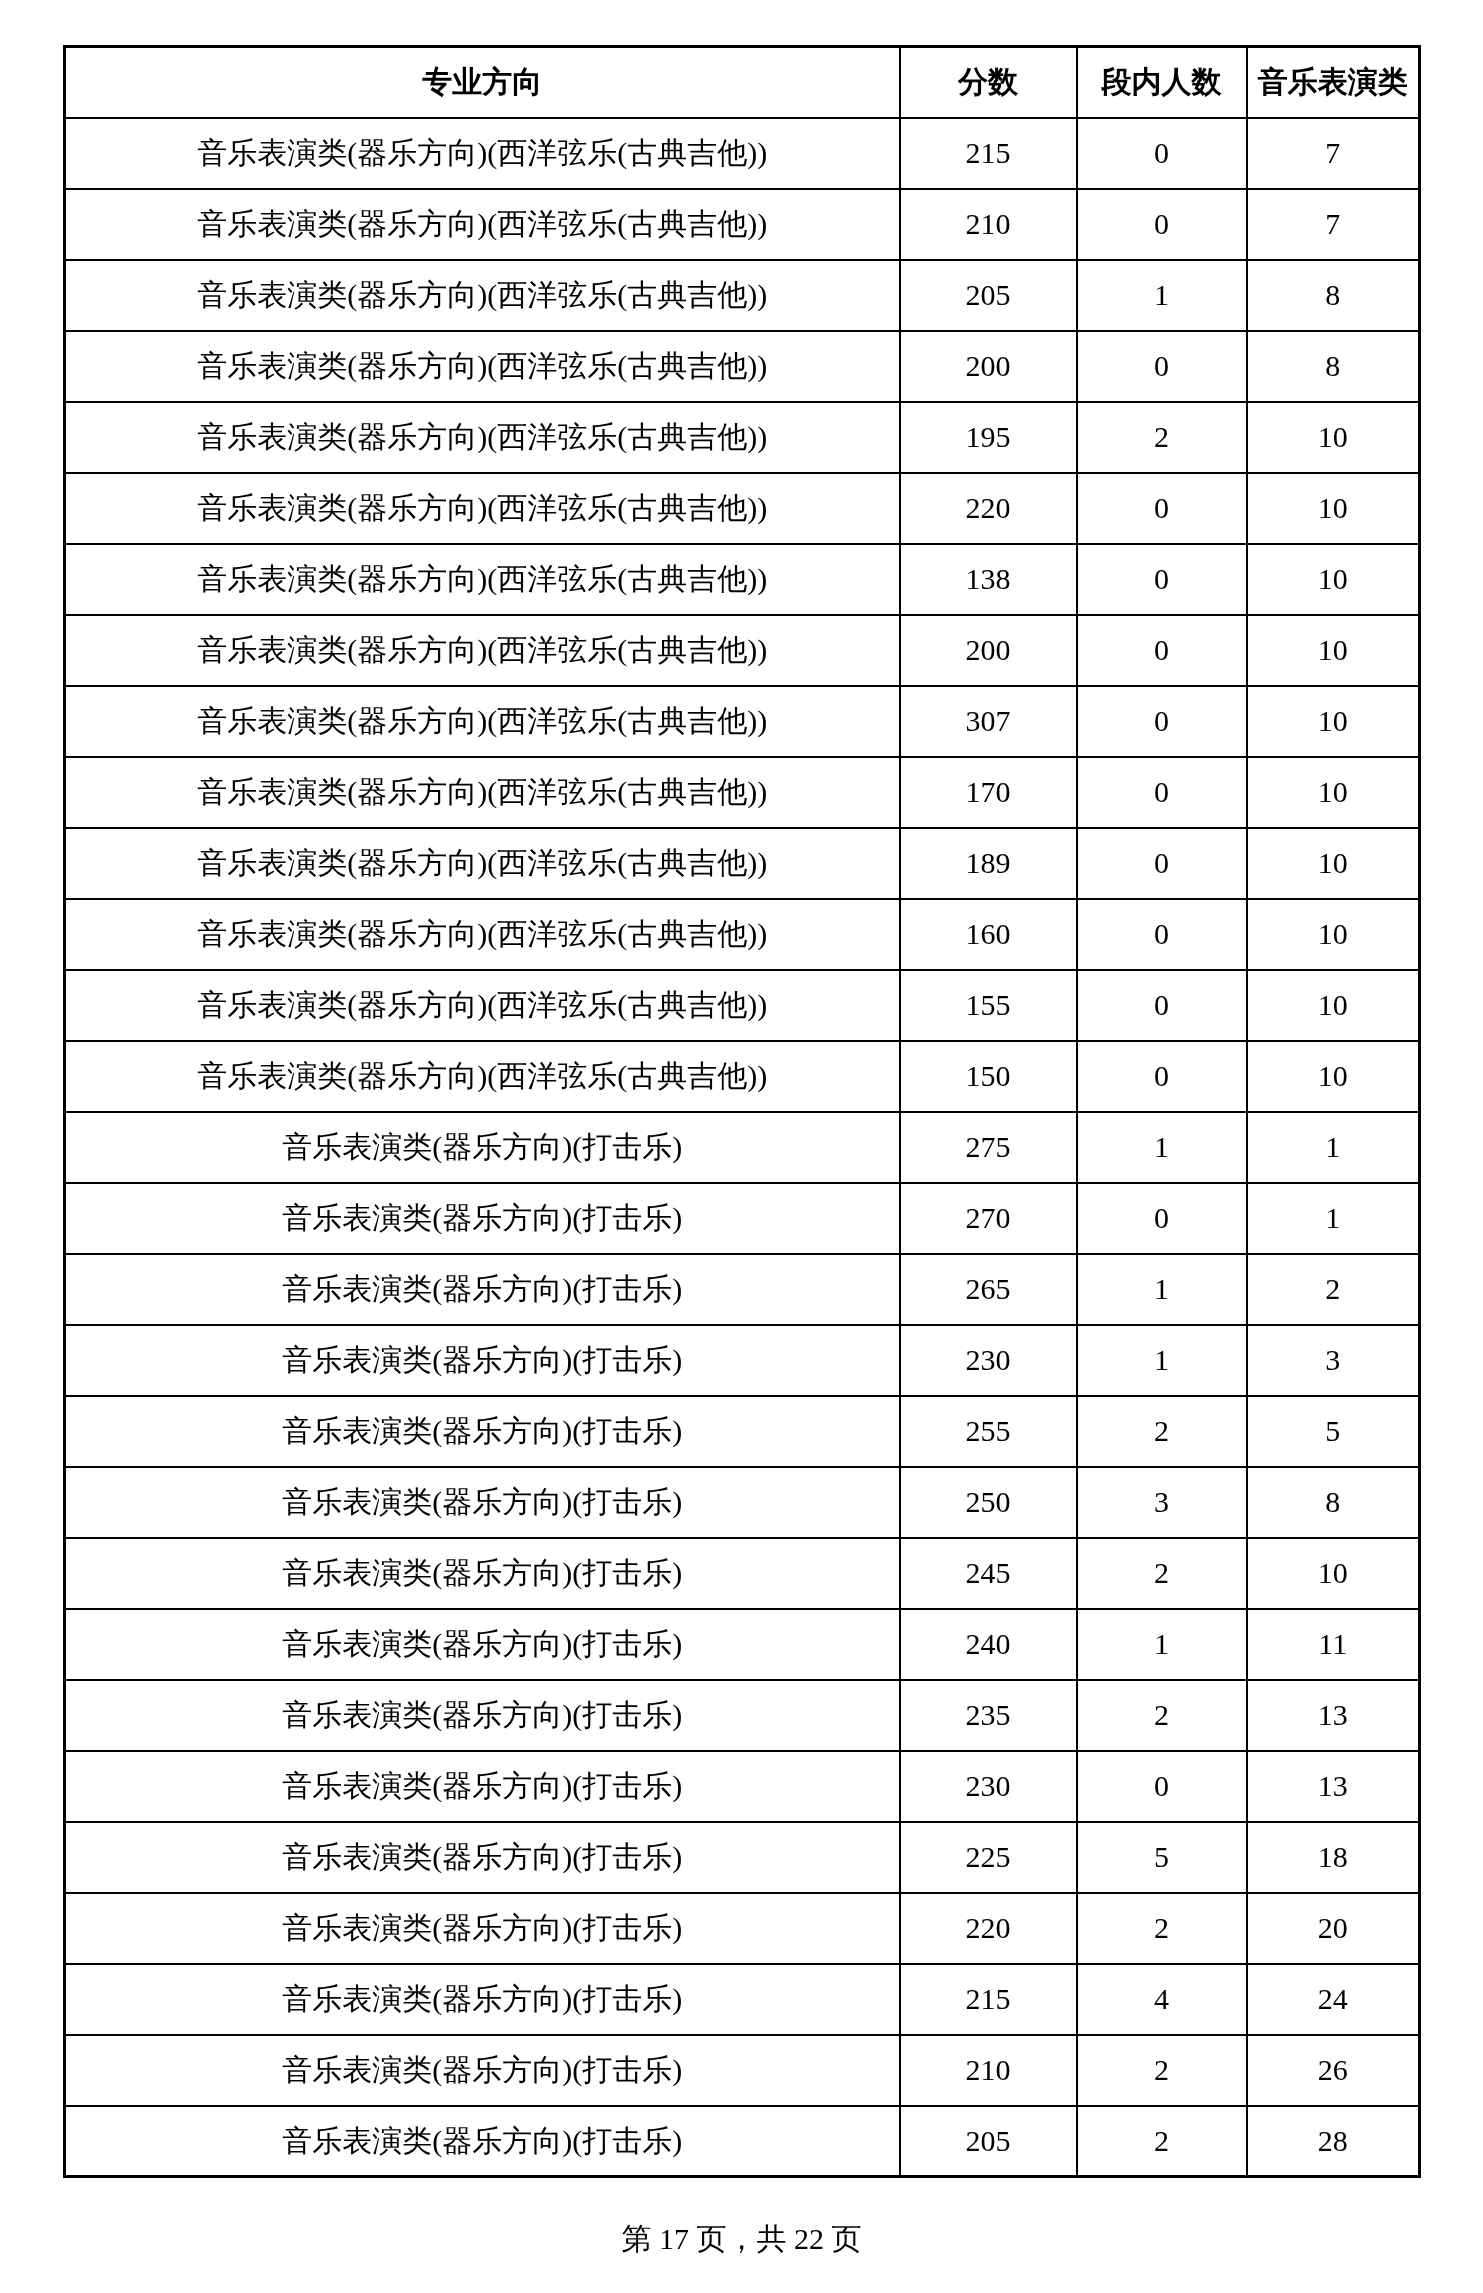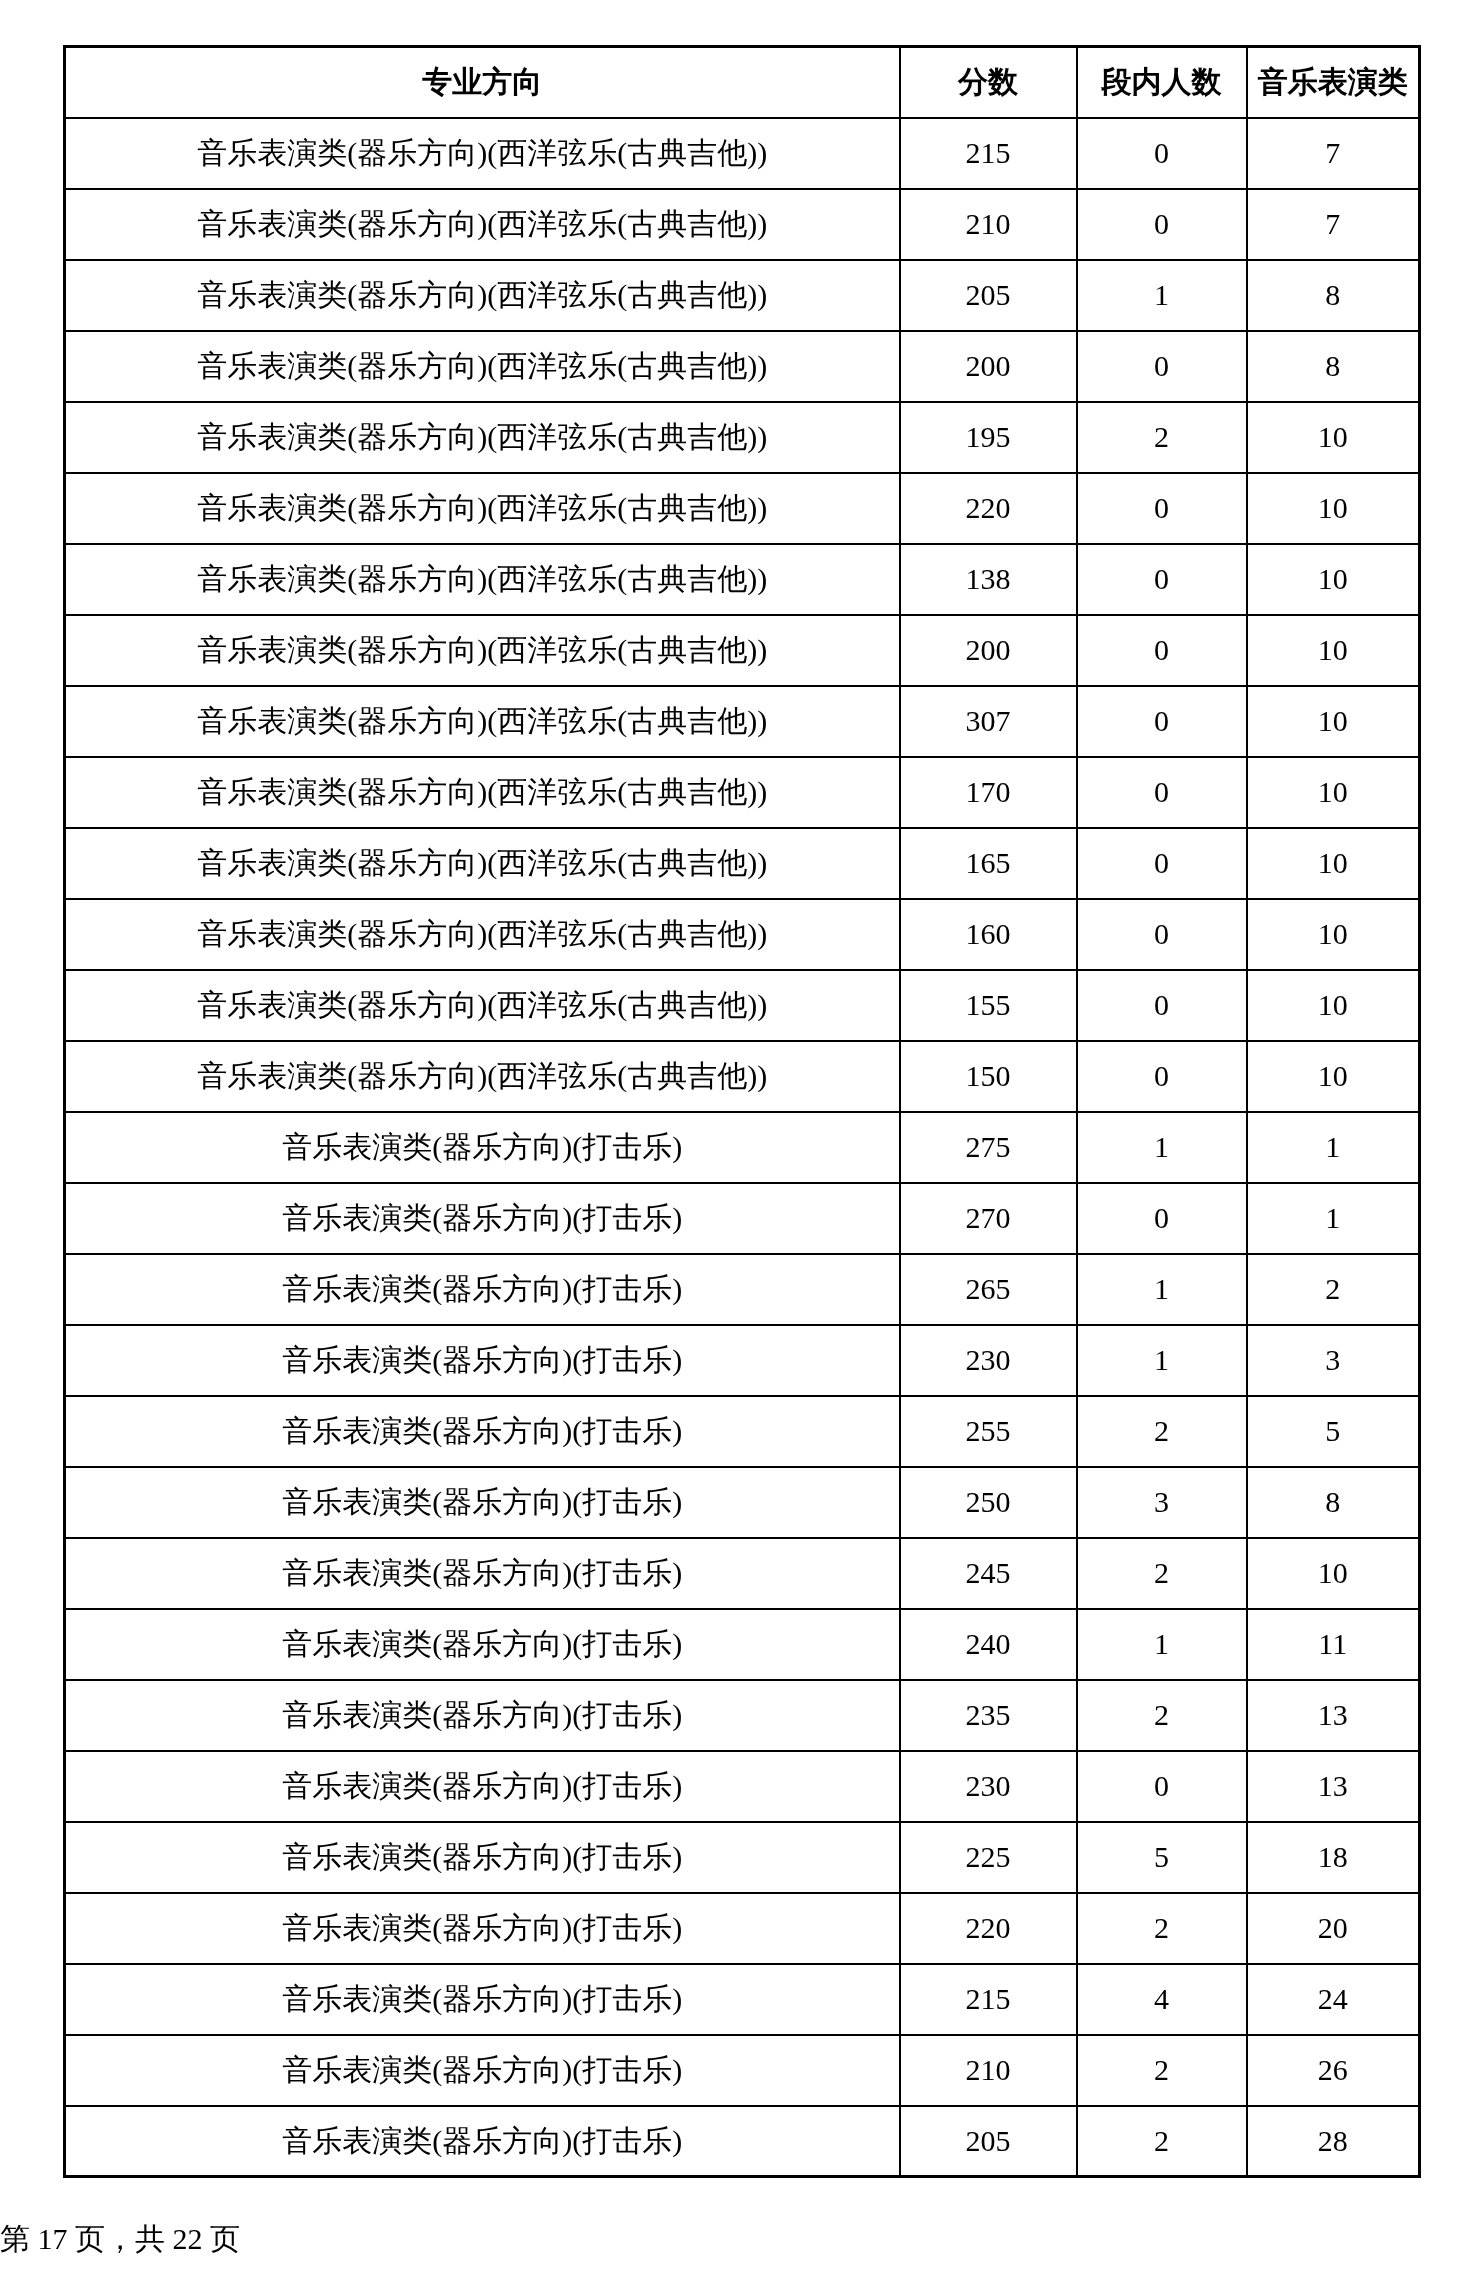--- a/index.html
+++ b/index.html
@@ -42,20 +42,21 @@
   }
   .col-major   { width: 835px; }
   .col-score   { width: 177px; }
   .col-segment { width: 170px; }
   .col-cum     { width: 173px; }
   .page-footer {
     position: absolute;
     top: 2224px;
     left: 0;
     width: 1483px;
+    text-align: center;
     font-size: 30px;
     line-height: 1;
   }
 </style>
 </head>
 <body>
 
 <table class="score-table">
   <colgroup>
     <col class="col-major">
@@ -127,21 +128,21 @@
         <td>10</td>
       </tr>
       <tr>
         <td>音乐表演类(器乐方向)(西洋弦乐(古典吉他))</td>
         <td>170</td>
         <td>0</td>
         <td>10</td>
       </tr>
       <tr>
         <td>音乐表演类(器乐方向)(西洋弦乐(古典吉他))</td>
-        <td>165</td>
+        <td>189</td>
         <td>0</td>
         <td>10</td>
       </tr>
       <tr>
         <td>音乐表演类(器乐方向)(西洋弦乐(古典吉他))</td>
         <td>160</td>
         <td>0</td>
         <td>10</td>
       </tr>
       <tr>

